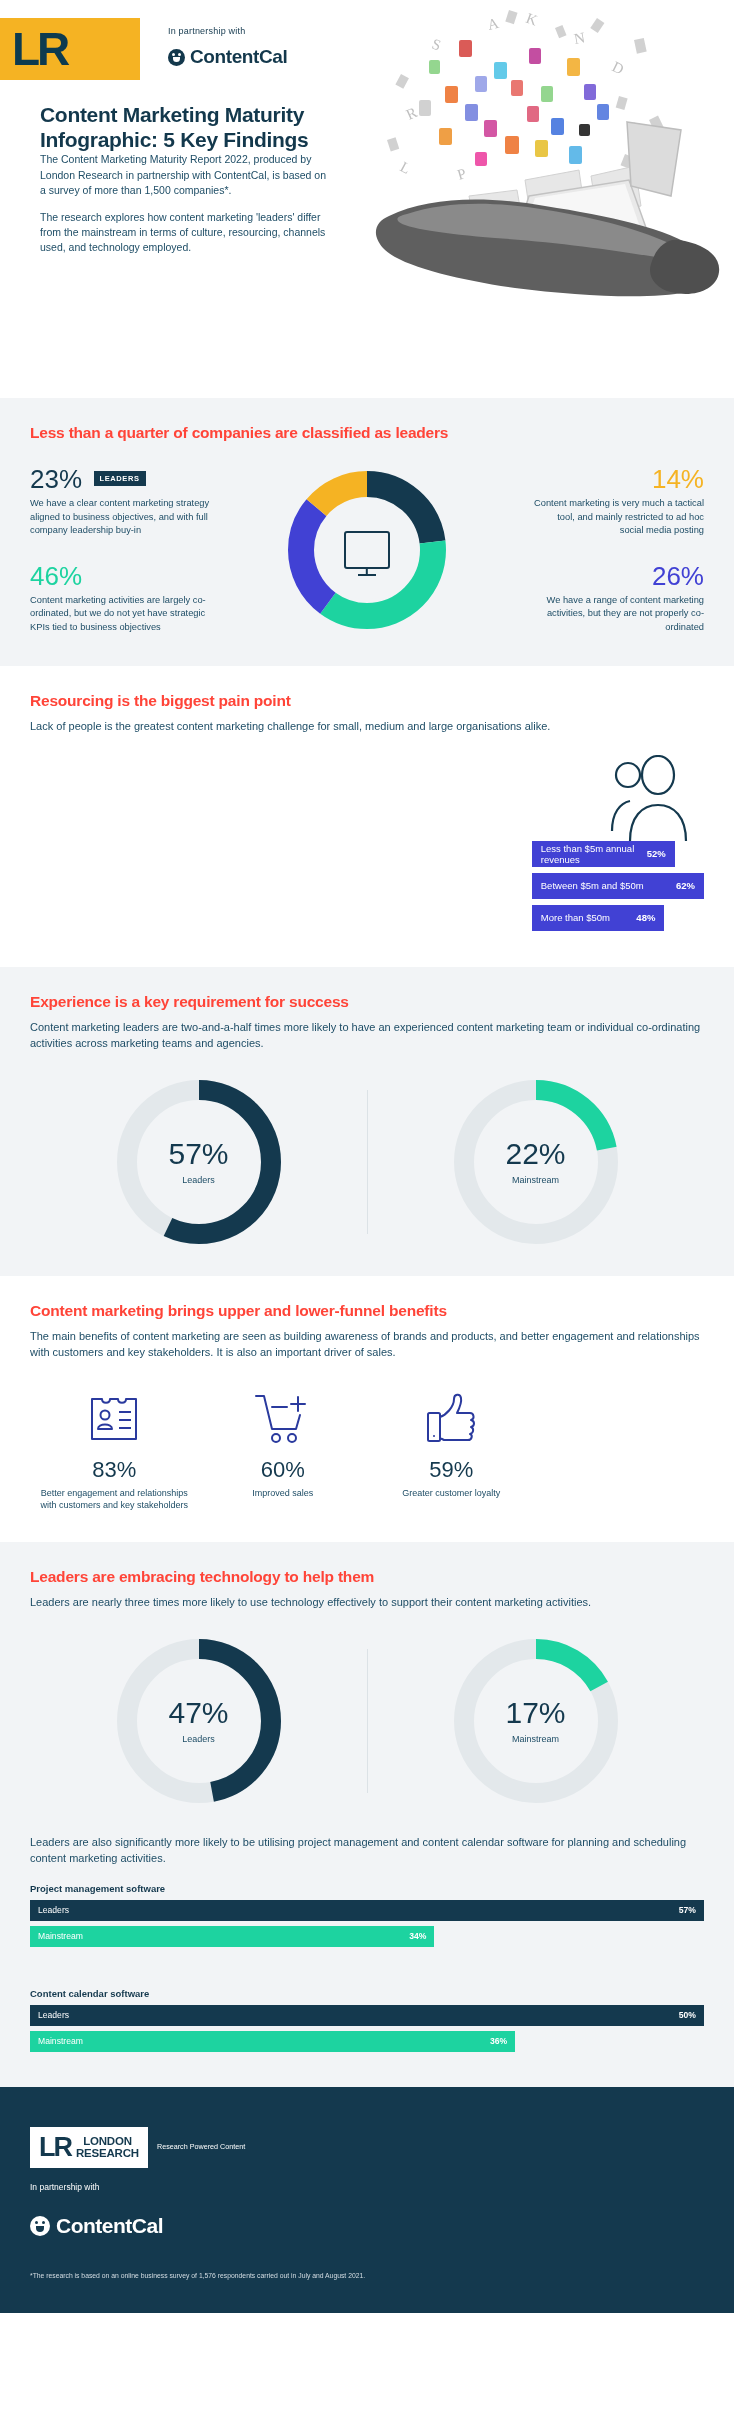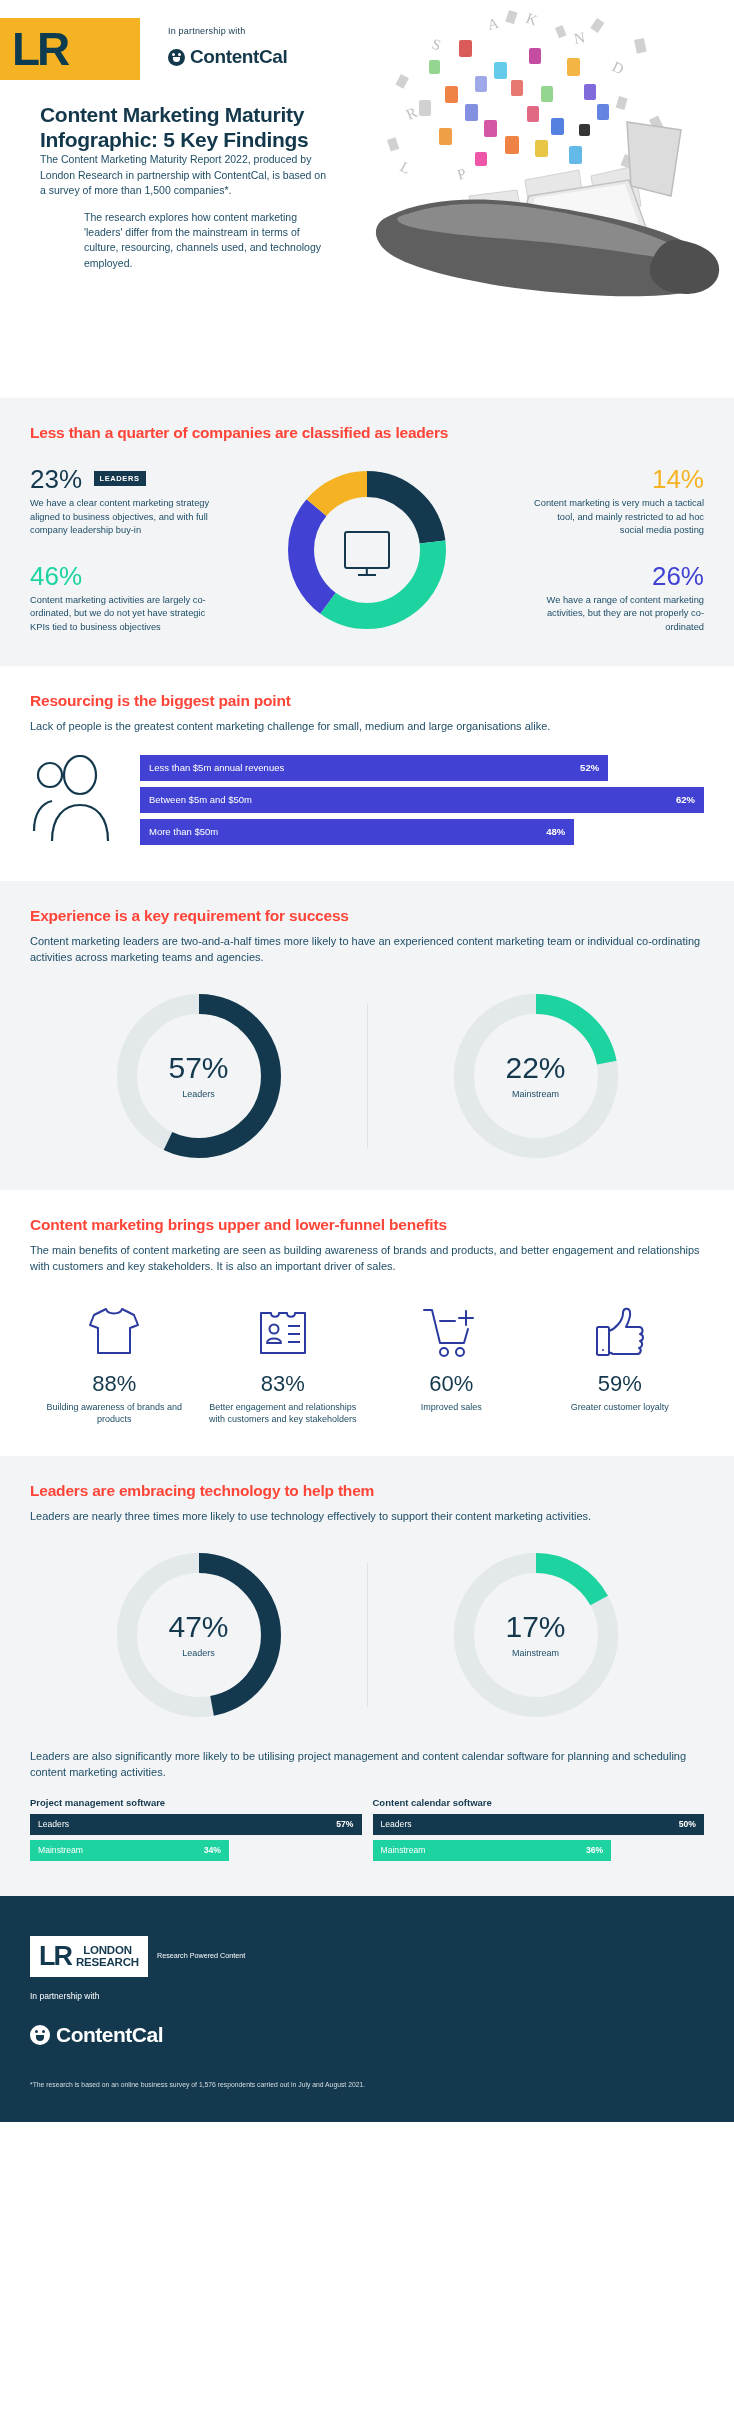--- a/index.html
+++ b/index.html
@@ -32,21 +32,21 @@
   .cc-dot::after { right:4px; }
   .cc-mouth { position:absolute; width:7px; height:5px; background:#fff; border-radius:0 0 4px 4px; left:5px; bottom:3.5px; }
   .cc-name { font-size: 19px; font-weight: bold; color:#13384C; letter-spacing:-.4px; }
 
   .hero-text { width: 330px; padding-left: 40px; }
   .hero-title {
     font-size: 21px; font-weight: bold; color:#13384C; line-height:1.2;
     margin-top: 22px; letter-spacing:-.3px;
   }
   .hero-para { font-size: 10.5px; color:#1E4D66; line-height:1.45; }
-  .hero-para.second { margin-top: 12px; margin-left: 44px; }
+  .hero-para.second { margin-top: 12px; }
 
   .hero-art { position:absolute; right:0; top:0; width: 455px; height: 330px; pointer-events:none; }
 
   
   .sec { padding: 26px 30px 30px 30px; }
   .sec.grey { background:#F2F4F6; }
   .sec.white { background:#ffffff; }
   .sec-title { font-size: 15.5px; font-weight:bold; color:#FF4438; letter-spacing:-.2px; }
   .sec-sub { font-size: 11px; color:#1E4D66; line-height:1.45; margin-top: 9px; }
 
@@ -77,21 +77,21 @@
   .monitor::after {
     content:""; position:absolute; left:50%; transform:translateX(-50%);
     bottom:-9px; width:18px; height:2.4px; background:#14394E;
   }
   .monitor::before {
     content:""; position:absolute; left:50%; transform:translateX(-50%);
     bottom:-7px; width:2.4px; height:6px; background:#14394E;
   }
 
   
-  .res-row { display:flex; align-items:flex-start; margin-top: 20px; }
+  .res-row { display:flex; align-items:flex-end; margin-top: 20px; flex-direction: column; }
   .people-icon { width: 96px; height: 86px; position:relative; flex:none; }
   .bars { flex:1; margin-left: 14px; }
   .bar-line { margin-bottom: 6px; }
   .bar {
     height: 26px; background:#4141D4; display:flex; align-items:center;
     justify-content:space-between; padding: 0 9px; color:#fff;
   }
   .bar-label { font-size: 9.5px; }
   .bar-val { font-size: 9.5px; font-weight:bold; }
 
@@ -113,21 +113,21 @@
 
   
   .benefits { display:flex; margin-top: 26px; }
   .ben { width:25%; text-align:center; padding: 0 8px; }
   .ben-icon { height: 58px; display:flex; align-items:flex-end; justify-content:center; }
   .ben-pct { font-size: 22px; font-weight:300; color:#14394E; margin-top: 12px; }
   .ben-label { font-size: 9px; color:#1E4D66; line-height:1.4; margin-top: 4px; }
 
   
   .sw-note { font-size: 11px; color:#1E4D66; line-height:1.45; margin-top: 30px; }
-  .sw-grid { display:flex; gap: 11px; margin-top: 16px; }
+  .sw-grid { display:flex; gap: 36px; margin-top: 16px; flex-direction: column; }
   .sw-col { flex:1; }
   .sw-head { font-size: 9.5px; font-weight:bold; color:#14394E; margin-bottom: 6px; }
   .sw-bar {
     height: 21px; display:flex; align-items:center; justify-content:space-between;
     padding: 0 8px; color:#fff; margin-bottom: 5px;
   }
   .sw-bar.dark { background:#14394E; }
   .sw-bar.green { background:#1DD3A0; }
   .sw-bar span { font-size: 8.6px; }
   .sw-bar .v { font-weight:bold; }
@@ -367,29 +367,20 @@
     </div>
   </div>
 
   <div class="sec white">
     <div class="sec-title">Content marketing brings upper and lower-funnel benefits</div>
     <div class="sec-sub">The main benefits of content marketing are seen as building awareness of brands and products, and better engagement and relationships with customers and key stakeholders. It is also an important driver of sales.</div>
 
     <div class="benefits">
       <div class="ben">
         <div class="ben-icon">
-          <svg width="56" height="56" viewBox="0 0 56 56" fill="none" stroke="#2A3A9E" stroke-width="2" stroke-linejoin="round">
-            <path d="M20 6 L8 12 L4 22 L12 25 L12 50 L44 50 L44 25 L52 22 L48 12 L36 6 C34 12 22 12 20 6 Z"></path>
-          </svg>
-        </div>
-        <div class="ben-pct">88%</div>
-        <div class="ben-label">Building awareness of brands and products</div>
-      </div>
-      <div class="ben">
-        <div class="ben-icon">
           <svg width="56" height="52" viewBox="0 0 56 52" fill="none" stroke="#2A3A9E" stroke-width="2" stroke-linejoin="round">
             <path d="M6 6 L16 6 C16 11 24 11 24 6 L32 6 C32 11 40 11 40 6 L50 6 L50 46 L6 46 Z"></path>
             <circle cx="19" cy="22" r="4.5"></circle>
             <path d="M12 36 C12 30 26 30 26 36 Z"></path>
             <path d="M33 19 H45 M33 27 H45 M33 35 H45"></path>
           </svg>
         </div>
         <div class="ben-pct">83%</div>
         <div class="ben-label">Better engagement and relationships with customers and key stakeholders</div>
       </div>

